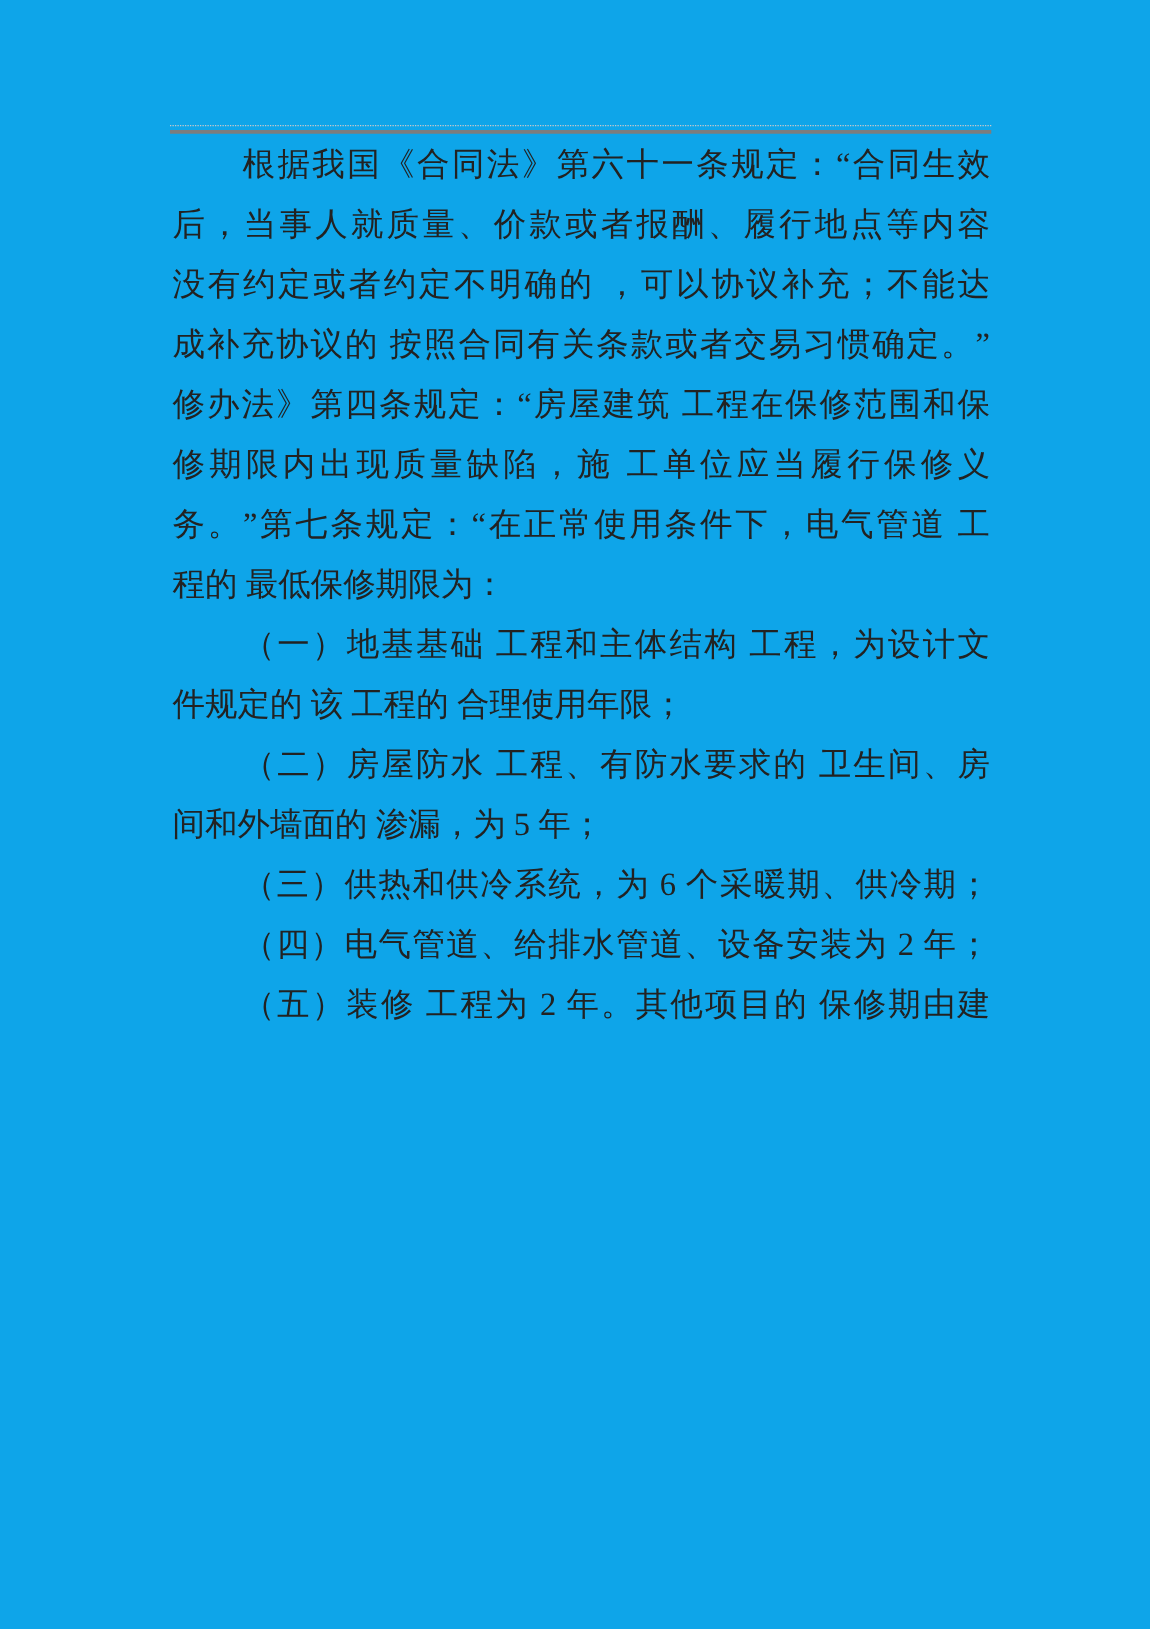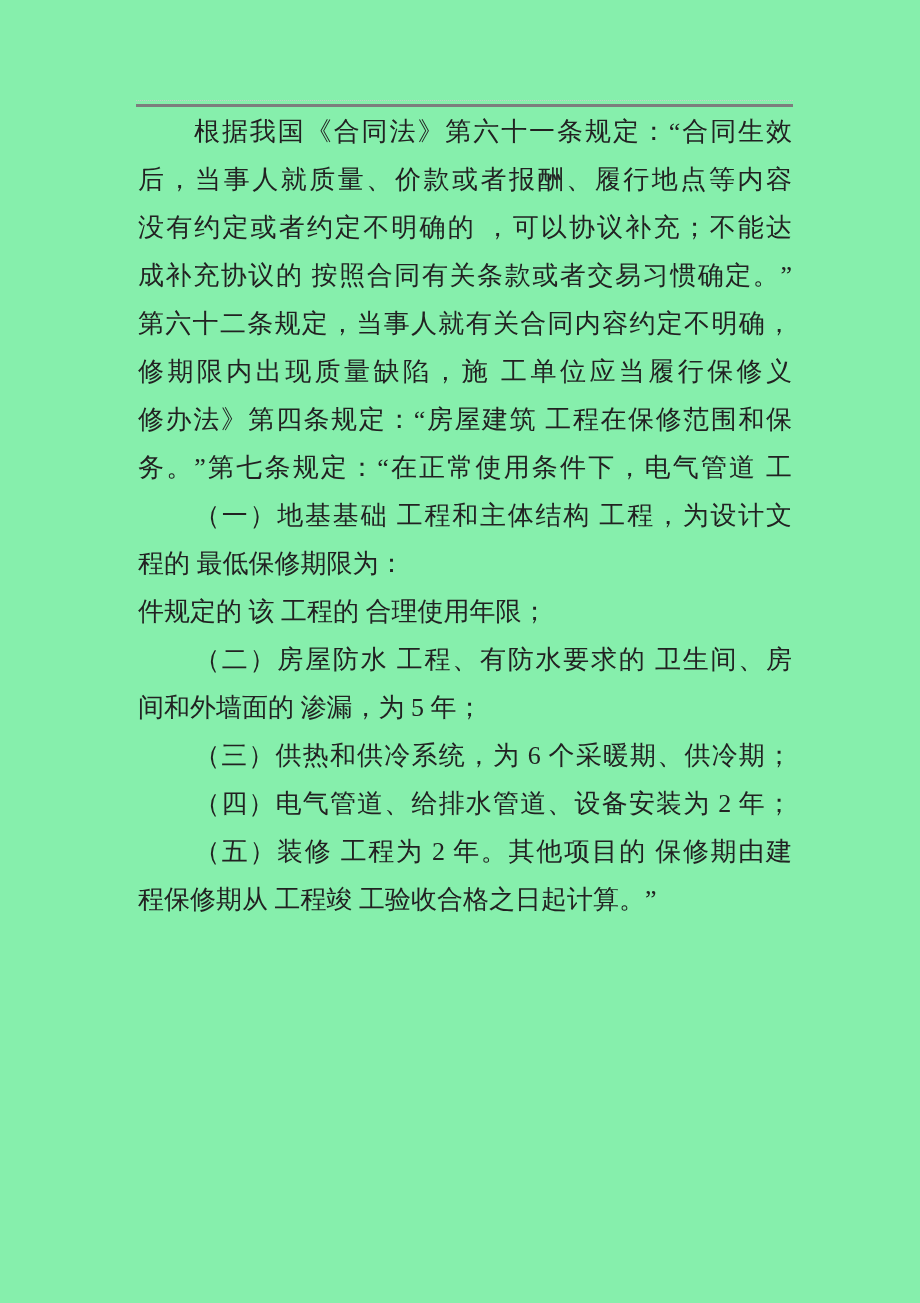--- a/index.html
+++ b/index.html
@@ -4,21 +4,21 @@
 <style>
   html, body {
     margin: 0;
     padding: 0;
     background: #ffffff;
   }
   .page {
     position: relative;
     width: 920px;
     height: 1303px;
-    background: #86efac;
+    background: #0ea5e9;
     overflow: hidden;
     font-family: "Liberation Serif", "DejaVu Serif", serif;
   }
   
   .rule {
     position: absolute;
     left: 136px;
     top: 100px;
     width: 657px;
   }
@@ -65,28 +65,26 @@
   <div class="rule">
     <div class="rule-dotted"></div>
     <div class="rule-solid"></div>
   </div>
 
   <div class="text-block">
     <div class="line indent j">根据我国《合同法》第六十一条规定：“合同生效</div>
     <div class="line j">后，当事人就质量、价款或者报酬、履行地点等内容</div>
     <div class="line j">没有约定或者约定不明确的 ，可以协议补充；不能达</div>
     <div class="line j">成补充协议的 按照合同有关条款或者交易习惯确定。”</div>
-    <div class="line j">第六十二条规定，当事人就有关合同内容约定不明确，</div>
+    <div class="line j">修办法》第四条规定：“房屋建筑 工程在保修范围和保</div>
     <div class="line j">修期限内出现质量缺陷，施 工单位应当履行保修义</div>
-    <div class="line j">修办法》第四条规定：“房屋建筑 工程在保修范围和保</div>
     <div class="line j">务。”第七条规定：“在正常使用条件下，电气管道 工</div>
+    <div class="line">程的 最低保修期限为：</div>
     <div class="line indent j">（一）地基基础 工程和主体结构 工程，为设计文</div>
-    <div class="line">程的 最低保修期限为：</div>
     <div class="line">件规定的 该 工程的 合理使用年限；</div>
     <div class="line indent j">（二）房屋防水 工程、有防水要求的 卫生间、房</div>
     <div class="line">间和外墙面的 渗漏，为 5 年；</div>
     <div class="line indent j">（三）供热和供冷系统，为 6 个采暖期、供冷期；</div>
     <div class="line indent j">（四）电气管道、给排水管道、设备安装为 2 年；</div>
     <div class="line indent j">（五）装修 工程为 2 年。其他项目的 保修期由建</div>
-    <div class="line">程保修期从 工程竣 工验收合格之日起计算。”</div>
   </div>
 
 </div>
 
 </body></html>

